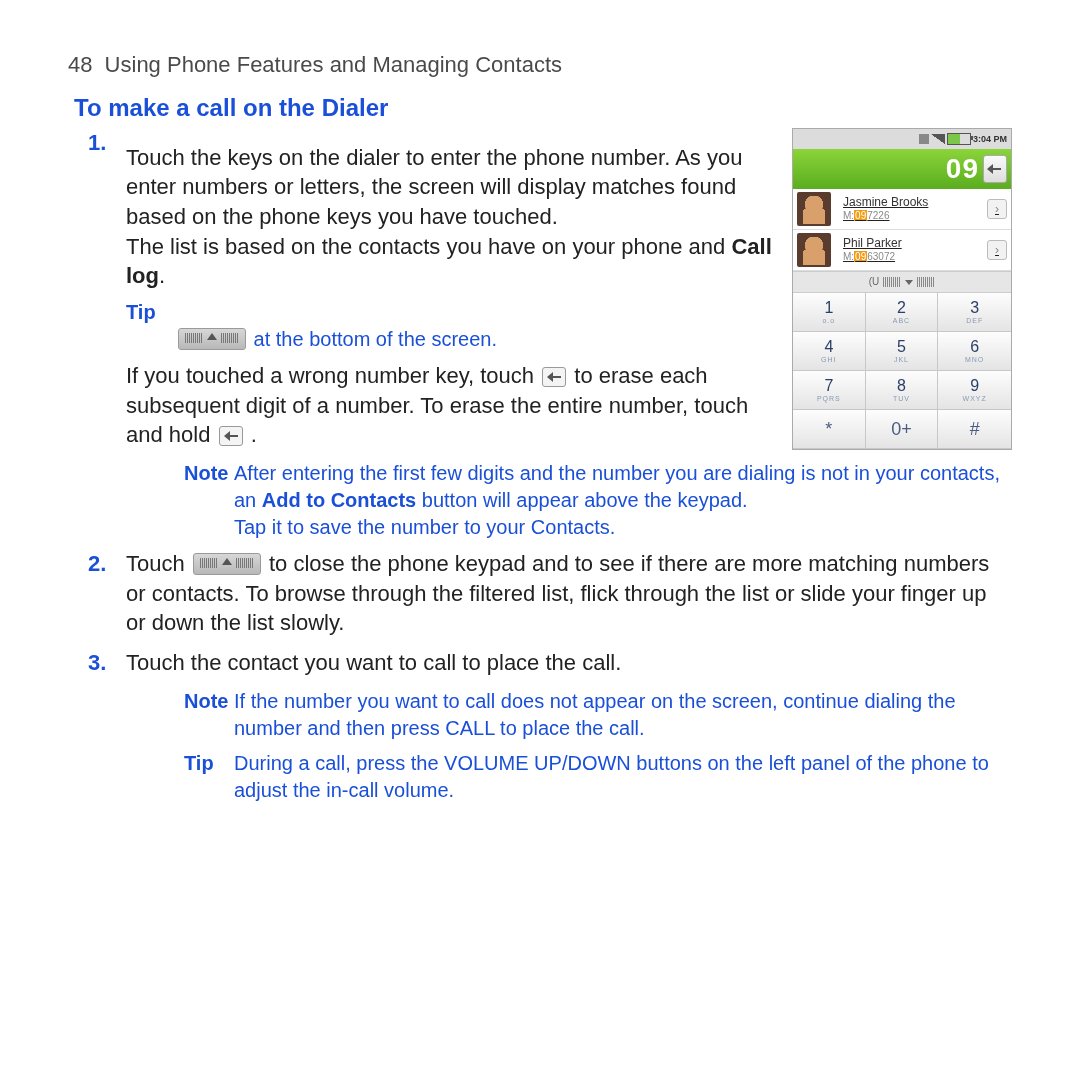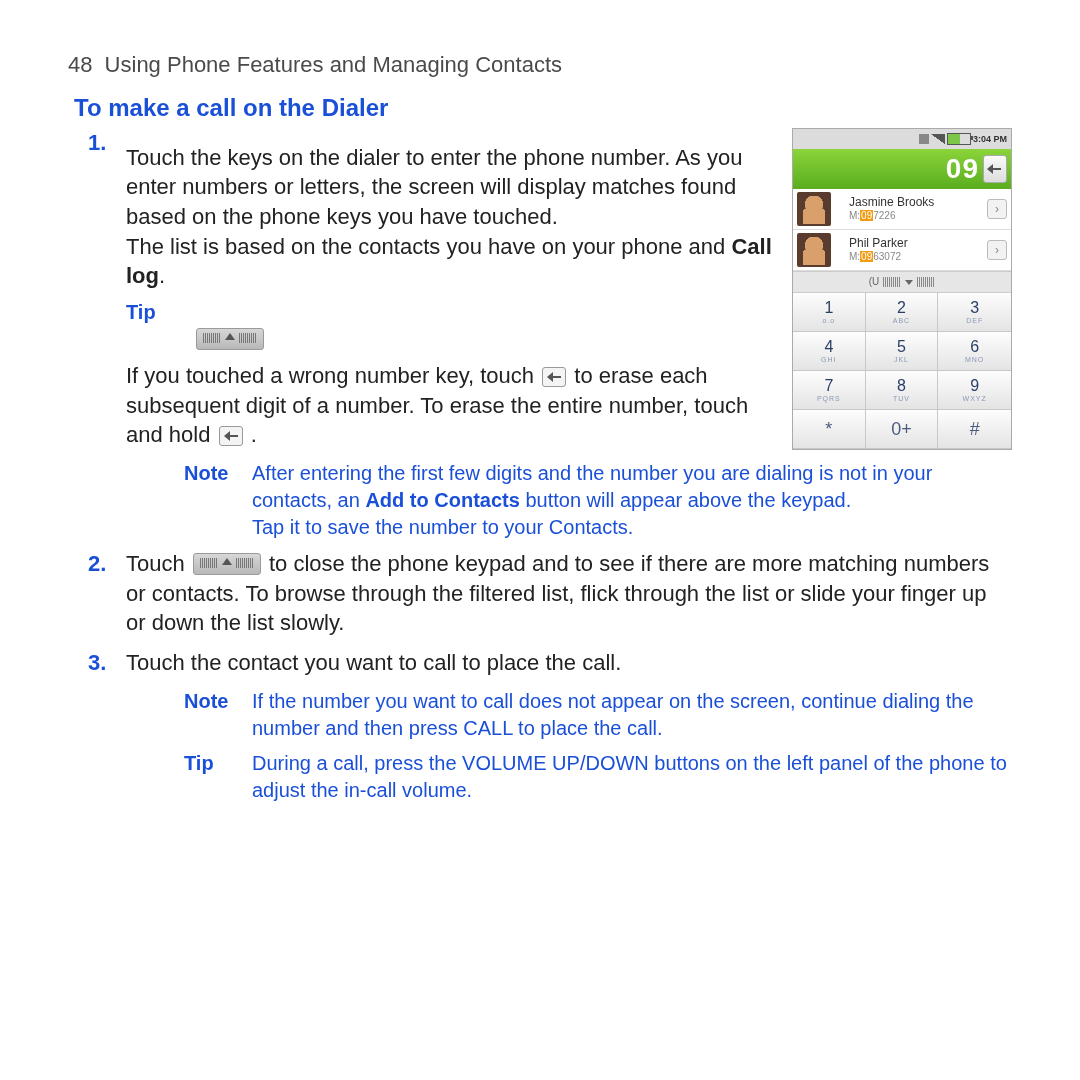--- a/index.html
+++ b/index.html
@@ -52,21 +52,20 @@
   ol.steps > li > .num {
     position: absolute;
     left: 20px;
     top: 0;
     color: #1a4fd8;
     font-weight: bold;
   }
 
   .note-row, .tip-row {
     display: flex;
-    gap: 18px;
     color: #1a4fd8;
     font-size: 20px;
     margin: 8px 0 8px 0;
     padding-left: 58px;
   }
   .tip-row .label, .note-row .label {
     font-weight: bold;
     flex: 0 0 50px;
   }
   .note-row.outer, .tip-row.outer { padding-left: 116px; }
@@ -141,23 +140,24 @@
   .dial-digits { font-size: 28px; color:#fff; font-weight:bold; letter-spacing:1px; margin-right:4px;}
   .dial-back {
     width:22px; height:26px; background:linear-gradient(#fafafa,#ddd);
     border:1px solid #aaa; border-radius:3px; position:relative;
   }
   .dial-back::before { content:""; position:absolute; left:3px; top:8px; width:0;height:0;
     border-top:5px solid transparent;border-bottom:5px solid transparent;border-right:6px solid #555;}
   .dial-back::after { content:""; position:absolute; left:9px; top:12px; width:8px; height:2px; background:#555;}
 
   .contact {
-    display:flex; align-items:center; gap:18px;
+    display:flex; align-items:center; gap:12px;
     height:40px; background:#fff; border-bottom:1px solid #ddd;
     padding: 0 4px;
+    text-decoration: underline;
   }
   .avatar { width:34px; height:34px; background:#5a3c2e; border-radius:2px; position:relative; overflow:hidden;}
   .avatar::after { content:""; position:absolute; inset:4px 6px 2px 6px; background: radial-gradient(circle at 50% 30%, #d9a06b 40%, transparent 41%), radial-gradient(circle at 50% 90%, #d9a06b 55%, transparent 56%);}
   .c-name { font-size:12px; color:#333; line-height:1.1;}
   .c-num { font-size:10px; color:#888; }
   .c-num .hl { background:#f39c12; color:#fff; padding:0 1px;}
   .c-arrow { margin-left:auto; width:18px; height:18px; border:1px solid #bbb; border-radius:3px; background:#f2f2f2; color:#888; font-size:12px; display:flex; align-items:center; justify-content:center;}
 
   .toggle-row { height:20px; background:#e6e6e6; display:flex; align-items:center; justify-content:center; gap:4px; font-size:10px; color:#666; border-top:1px solid #ccc; border-bottom:1px solid #ccc;}
   .toggle-row .mini { width:18px;height:10px;background:repeating-linear-gradient(90deg,#888 0 1px,transparent 1px 2px);}
@@ -196,20 +196,21 @@
           <div>Touch the keys on the dialer to enter the phone number. As you enter numbers or letters, the screen will display matches found based on the phone keys you have touched.</div>
           <div>
             <span>The list is based on the contacts you have on your phone and </span><span class="bold">Call log</span><span>.</span>
           </div>
 
           <div class="tip-row" style="padding-left:0">
             <div class="label">Tip</div>
             <div class="body">
               <br>
               <span class="inline-icon keypad-toggle"><span class="caret"></span></span>
+              <span> at the bottom of the screen.</span>
             </div>
           </div>
 
           <div>
             <span>If you touched a wrong number key, touch </span>
             <span class="inline-icon backspace"></span>
             <span> to erase each subsequent digit of a number. To erase the entire number, touch and hold </span>
             <span class="inline-icon backspace"></span>
             <span> .</span>
           </div>

